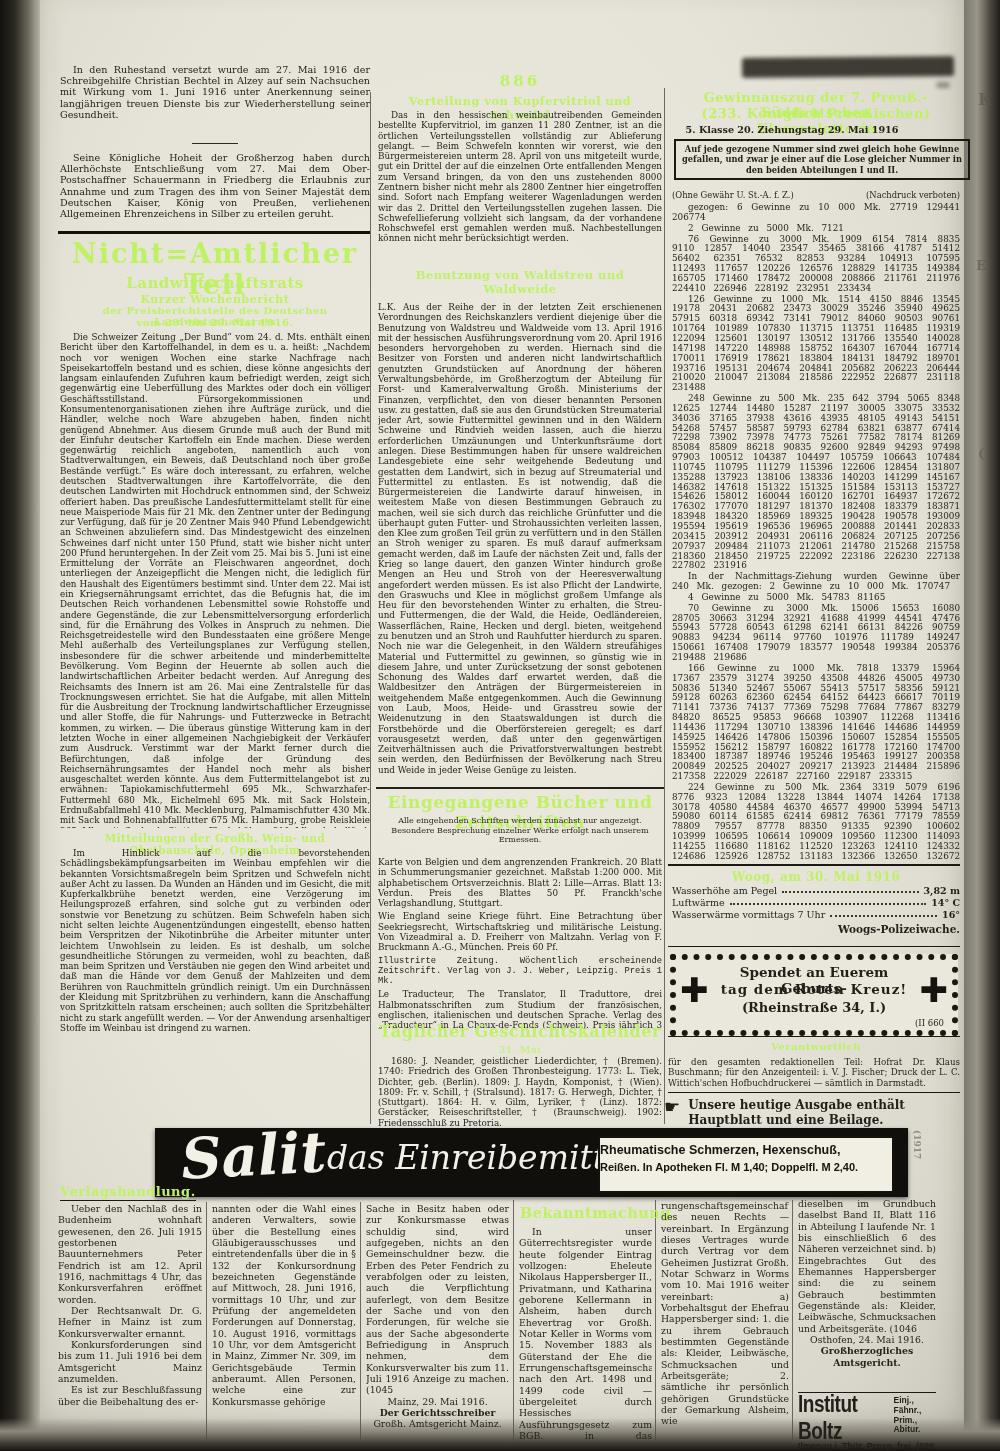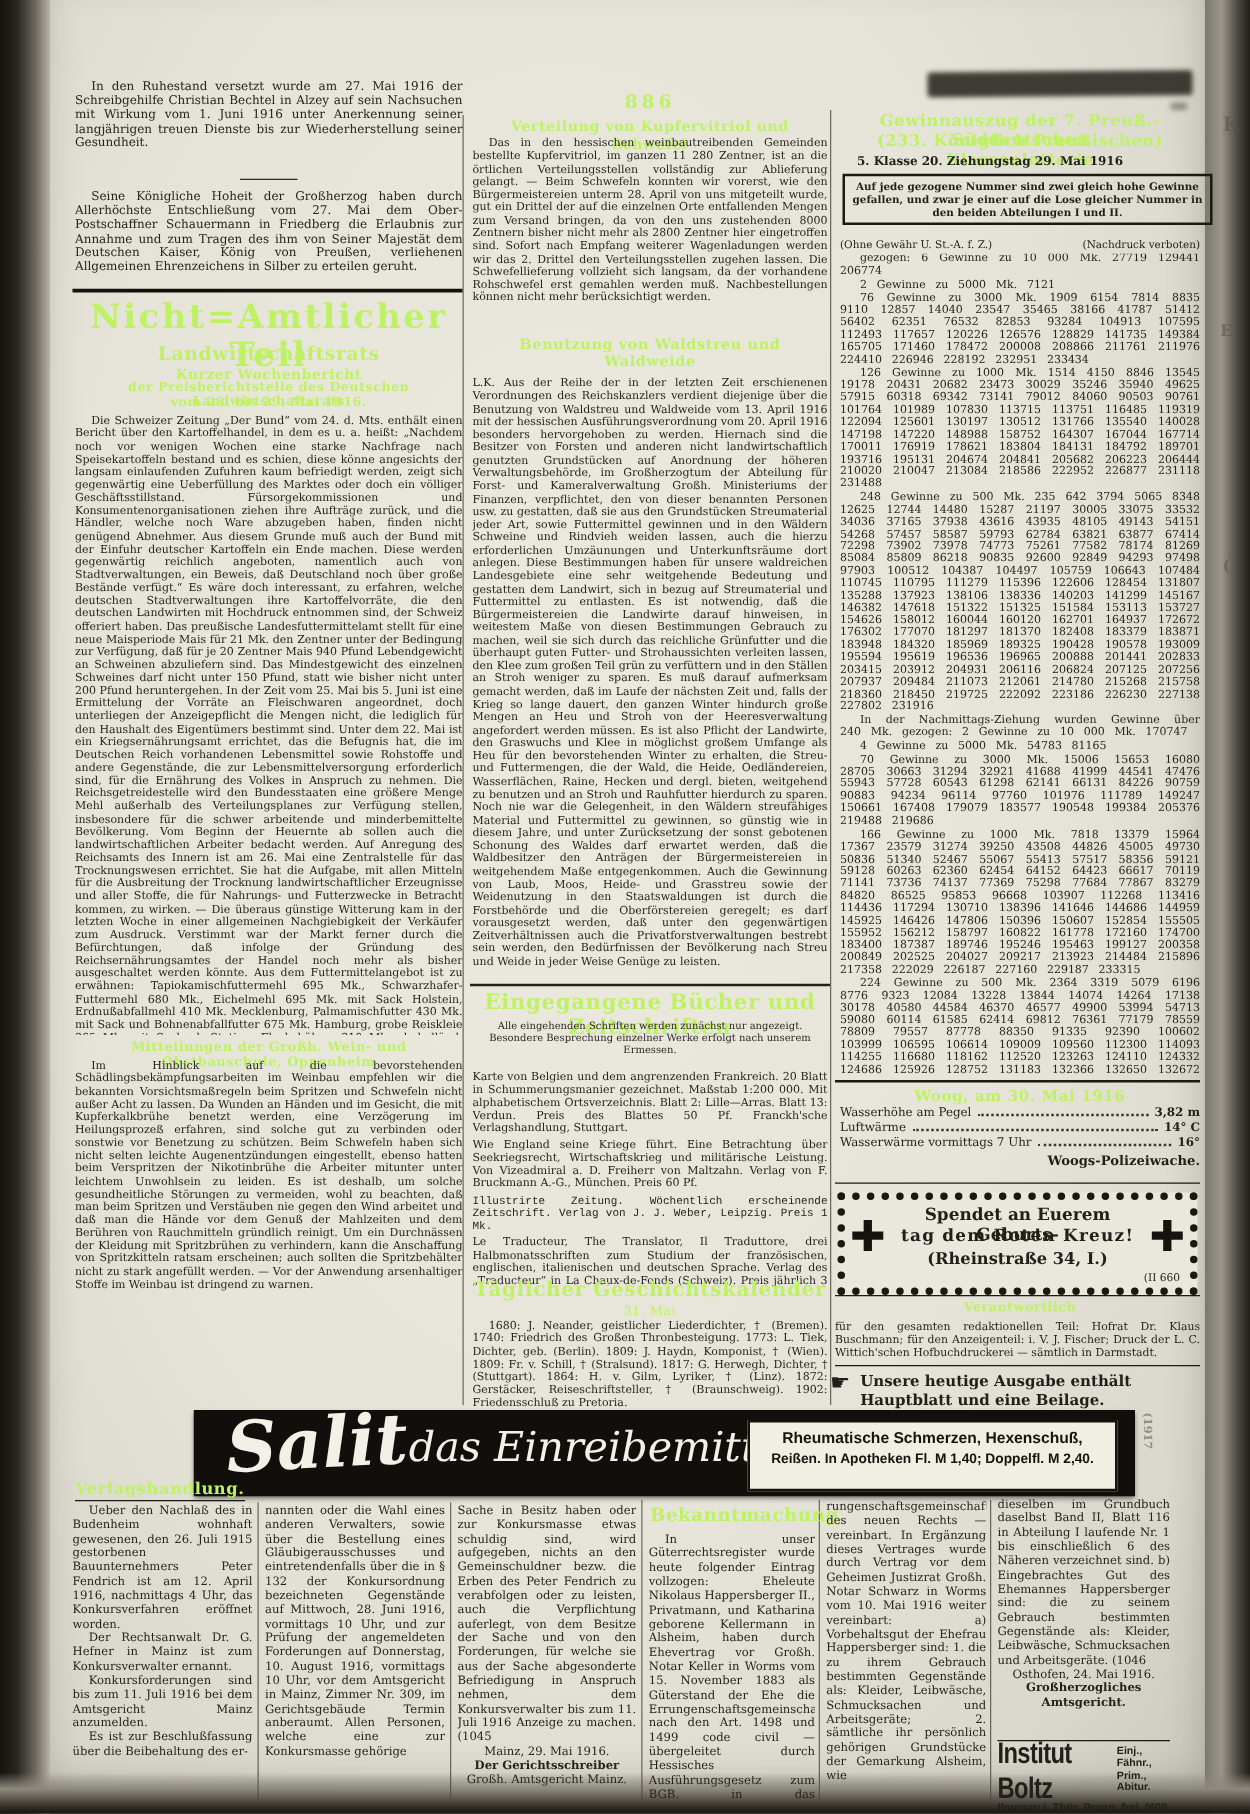--- a/index.html
+++ b/index.html
@@ -36,21 +36,21 @@
   .vrule{width:0;border-left:1px solid #4e4a42;opacity:.8;}
 
   .nums{font-size:8.8px;line-height:1.12;text-align:justify;word-spacing:5px;color:#26231d;}
   .nums p{margin:0 0 1px 0;text-indent:16px;}
 
   .woog-row{display:flex;align-items:flex-end;font-size:9.5px;margin-top:1px;}
   .woog-lead{flex:1;border-bottom:2px dotted #3b372f;margin:0 5px 3px 5px;height:1px;}
   .rk-box{border:6px dotted #1b1712;background:#eae7dc;}
   .salit{background:#100f0c;box-shadow:0 2px 4px rgba(0,0,0,.5);}
   .salit-script{font-style:italic;font-weight:bold;color:#f3f0e7;}
-  .salit-tag{background:#f1eee4;border:2px solid #14120d;color:#17140f;font-family:"Liberation Sans","DejaVu Sans",sans-serif;font-weight:bold;text-align:center;}
+  .salit-tag{background:#f1eee4;border:2px solid #14120d;color:#17140f;font-family:"Liberation Sans","DejaVu Sans",sans-serif;font-weight:bold;}
   .ovh{overflow:hidden;}
   .boltz{font-family:"Liberation Sans","DejaVu Sans",sans-serif;}
 </style>
 </head>
 <body>
 
 <div class="a paper"></div>
 <div class="a spine-left"></div>
 <div class="a edge-right"></div>
 <div class="a band-bottom"></div>

